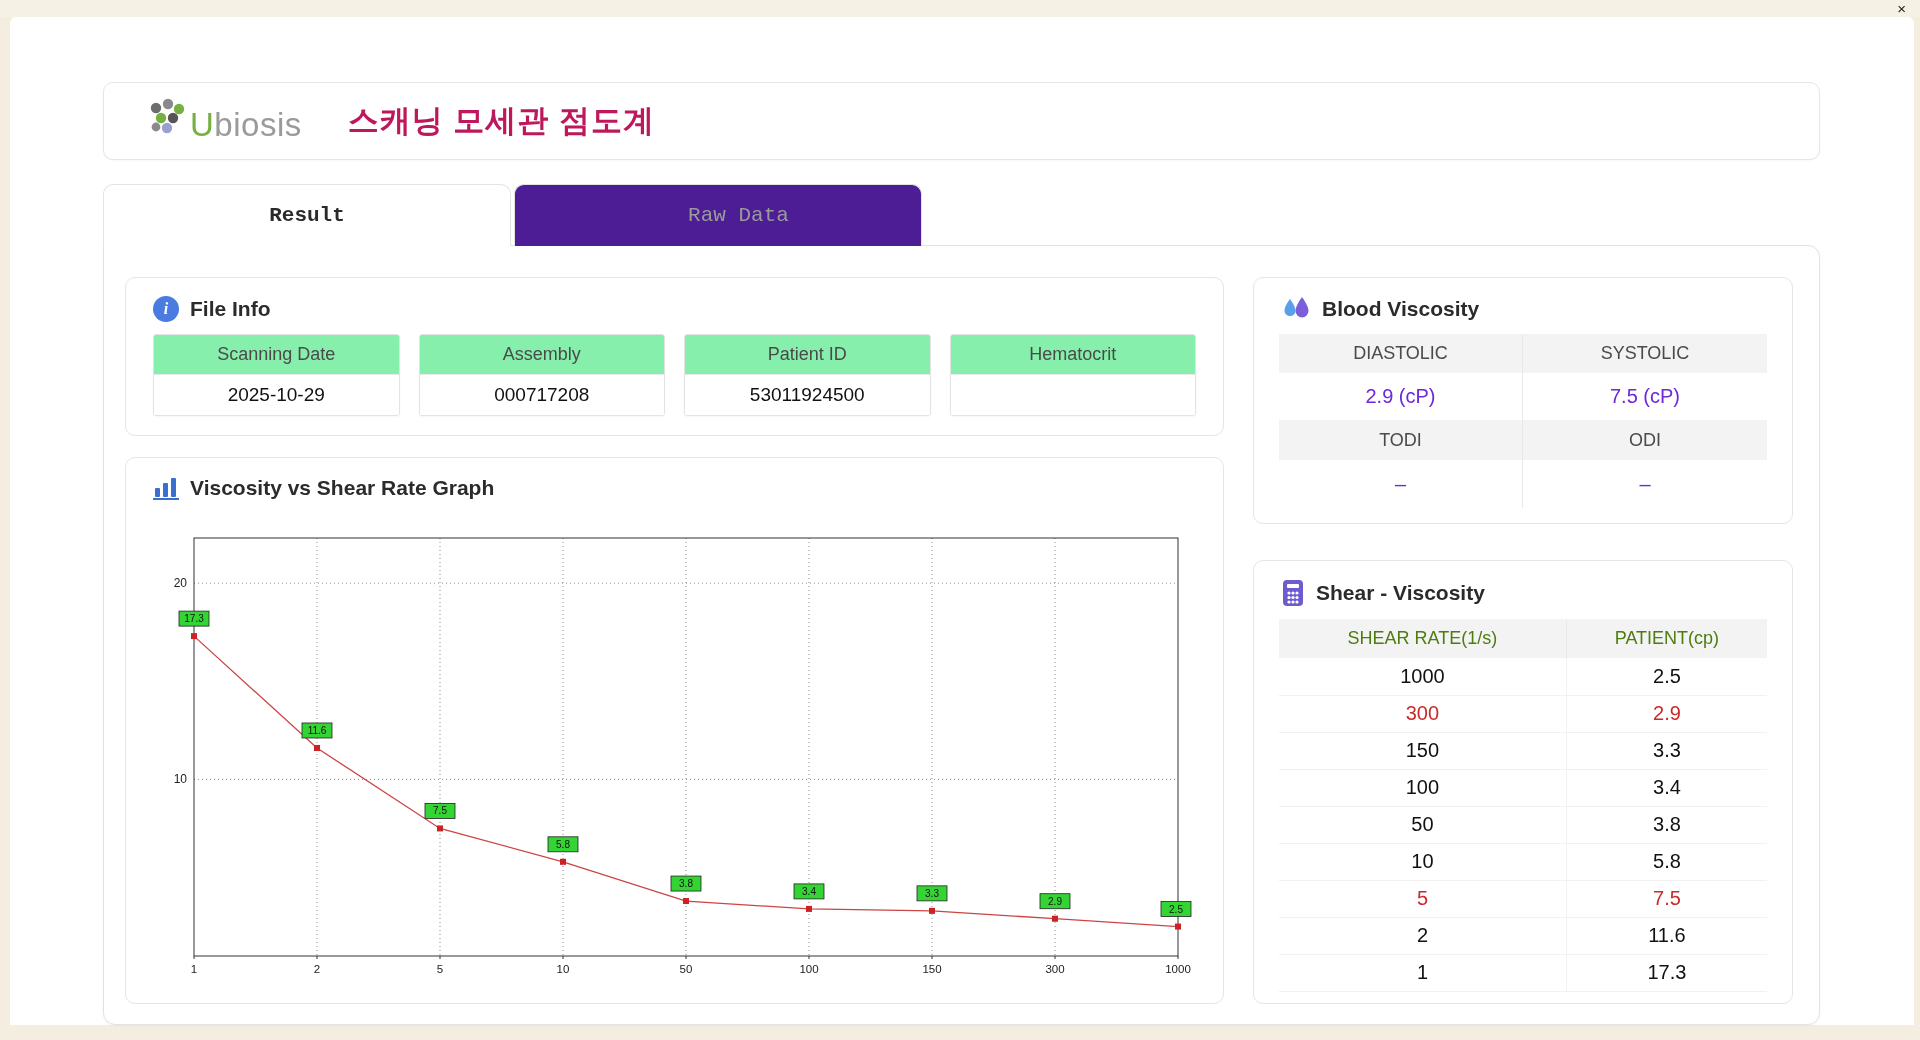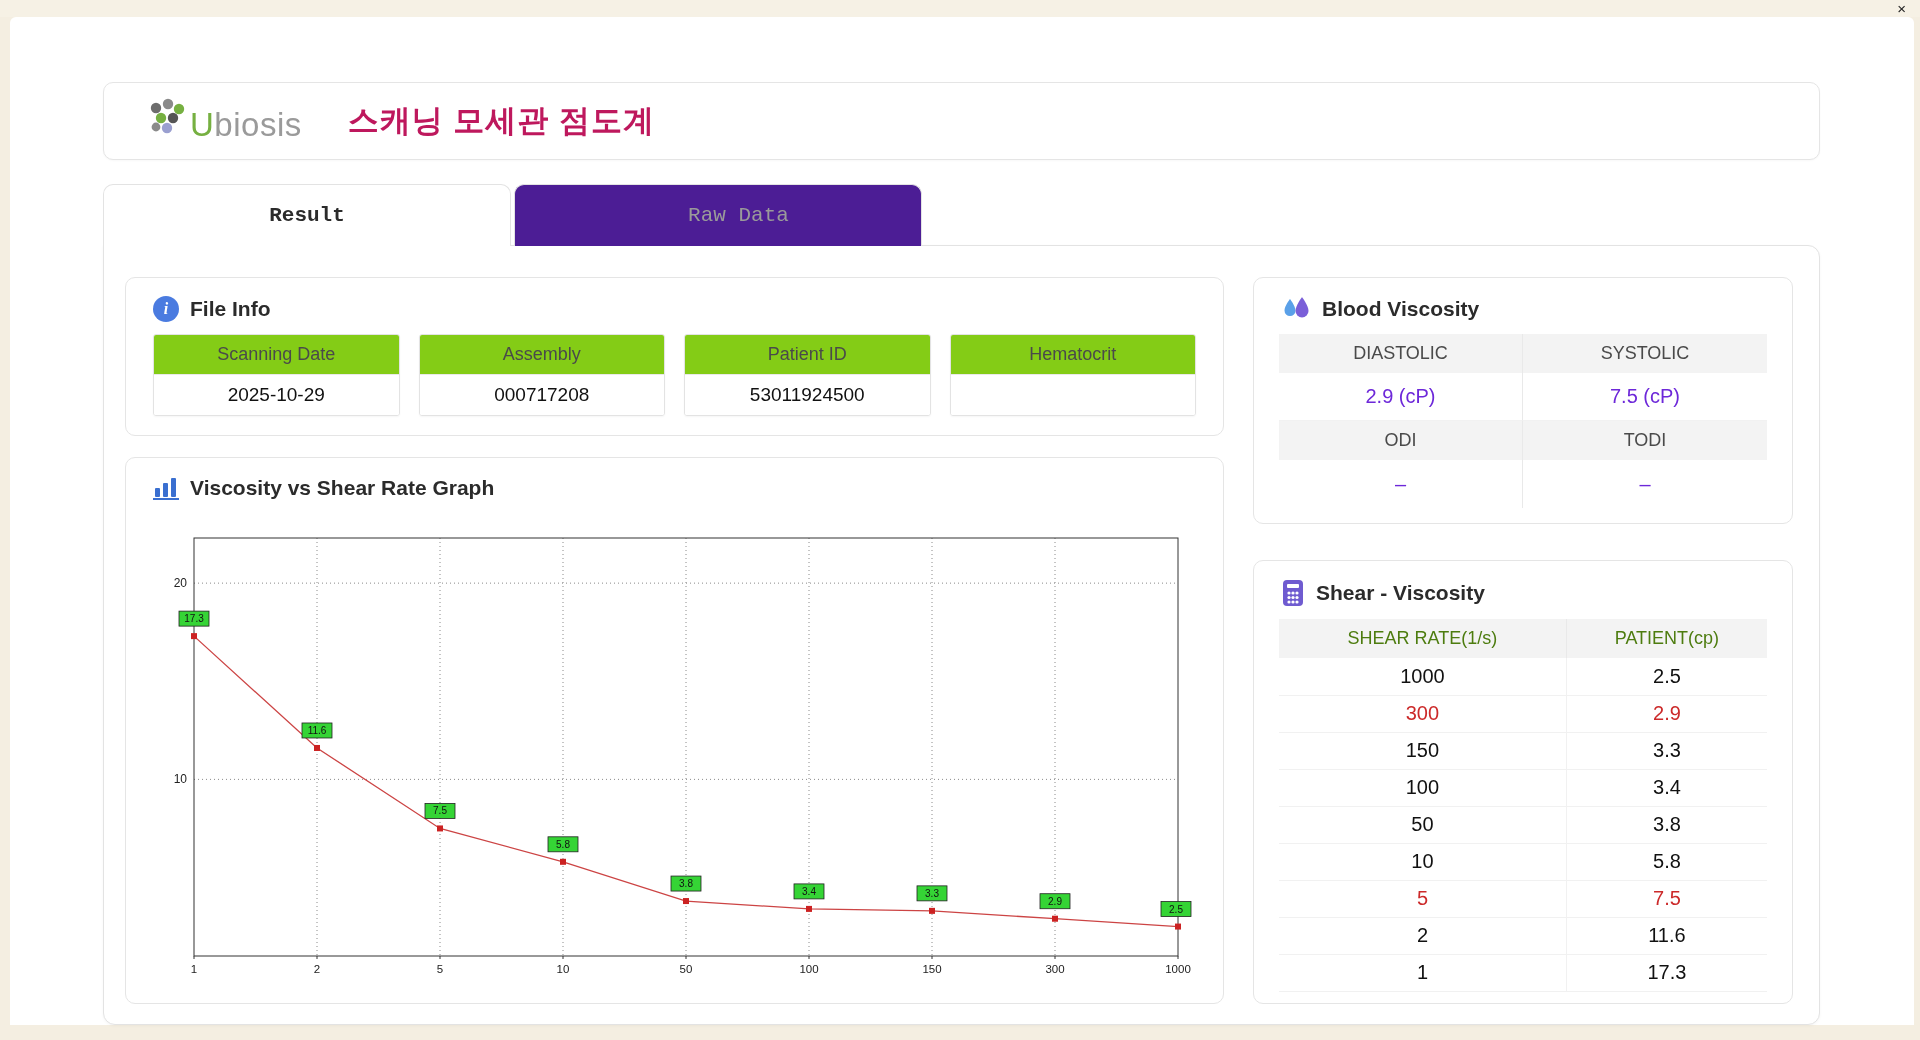--- a/index.html
+++ b/index.html
@@ -45,21 +45,21 @@
   .chart-icon { width:26px; height:24px; display:inline-flex; align-items:flex-end; gap:3px; border-bottom:2px solid #3a6fd0; padding:0 2px 1px 2px; }
   .chart-icon span { width:5px; background:#3a6fd0; display:inline-block; border-radius:1px; }
   .chart-icon .b1 { height:9px; } .chart-icon .b2 { height:14px; } .chart-icon .b3 { height:19px; }
   .drops-icon svg { display:block; }
   .calc-icon svg { display:block; }
 
   
   .file-info-card { height:159px; }
   .fi-fields { display:flex; gap:19px; padding:0 27px; }
   .fi-field { width:247px; border:1px solid #e3e3e3; border-radius:3px; overflow:hidden; box-shadow:0 1px 2px rgba(0,0,0,0.04); }
-  .fi-label { height:39px; background:#84cc16; color:#4a4a4a; font-size:18px; display:flex; align-items:center; justify-content:center; }
+  .fi-label { height:39px; background:#86efac; color:#4a4a4a; font-size:18px; display:flex; align-items:center; justify-content:center; }
   .fi-value { height:41px; background:#fff; color:#111; font-size:19px; display:flex; align-items:center; justify-content:center; border-top:1px solid #e9e9e9; }
 
   
   .graph-card { flex:1 1 auto; }
   .chart-wrap { padding:6px 0 0 28px; }
 
   
   .bv-card { height:247px; }
   .bv-grid { display:grid; grid-template-columns:1fr 1fr; padding:0 25px; }
   .bv-cell { display:flex; align-items:center; justify-content:center; }
@@ -222,22 +222,22 @@
               <path d="M21 1 C21 1 14.5 9.5 14.5 15 a6.5 6.5 0 0 0 13 0 C27.5 9.5 21 1 21 1 Z" fill="#7a5fd8"></path>
             </svg>
           </span>
           <h2>Blood Viscosity</h2>
         </div>
         <div class="bv-grid">
           <div class="bv-cell bv-head">DIASTOLIC</div>
           <div class="bv-cell bv-head">SYSTOLIC</div>
           <div class="bv-cell bv-val">2.9 (cP)</div>
           <div class="bv-cell bv-val">7.5 (cP)</div>
+          <div class="bv-cell bv-head">TODI</div>
           <div class="bv-cell bv-head">ODI</div>
-          <div class="bv-cell bv-head">TODI</div>
           <div class="bv-cell bv-val last">–</div>
           <div class="bv-cell bv-val last">–</div>
         </div>
       </section>
 
       <section class="card sv-card">
         <div class="section-head">
           <span class="calc-icon">
             <svg width="24" height="28" viewBox="0 0 24 28">
               <rect x="2" y="1" width="20" height="26" rx="4" fill="#6f5bd0"></rect>

